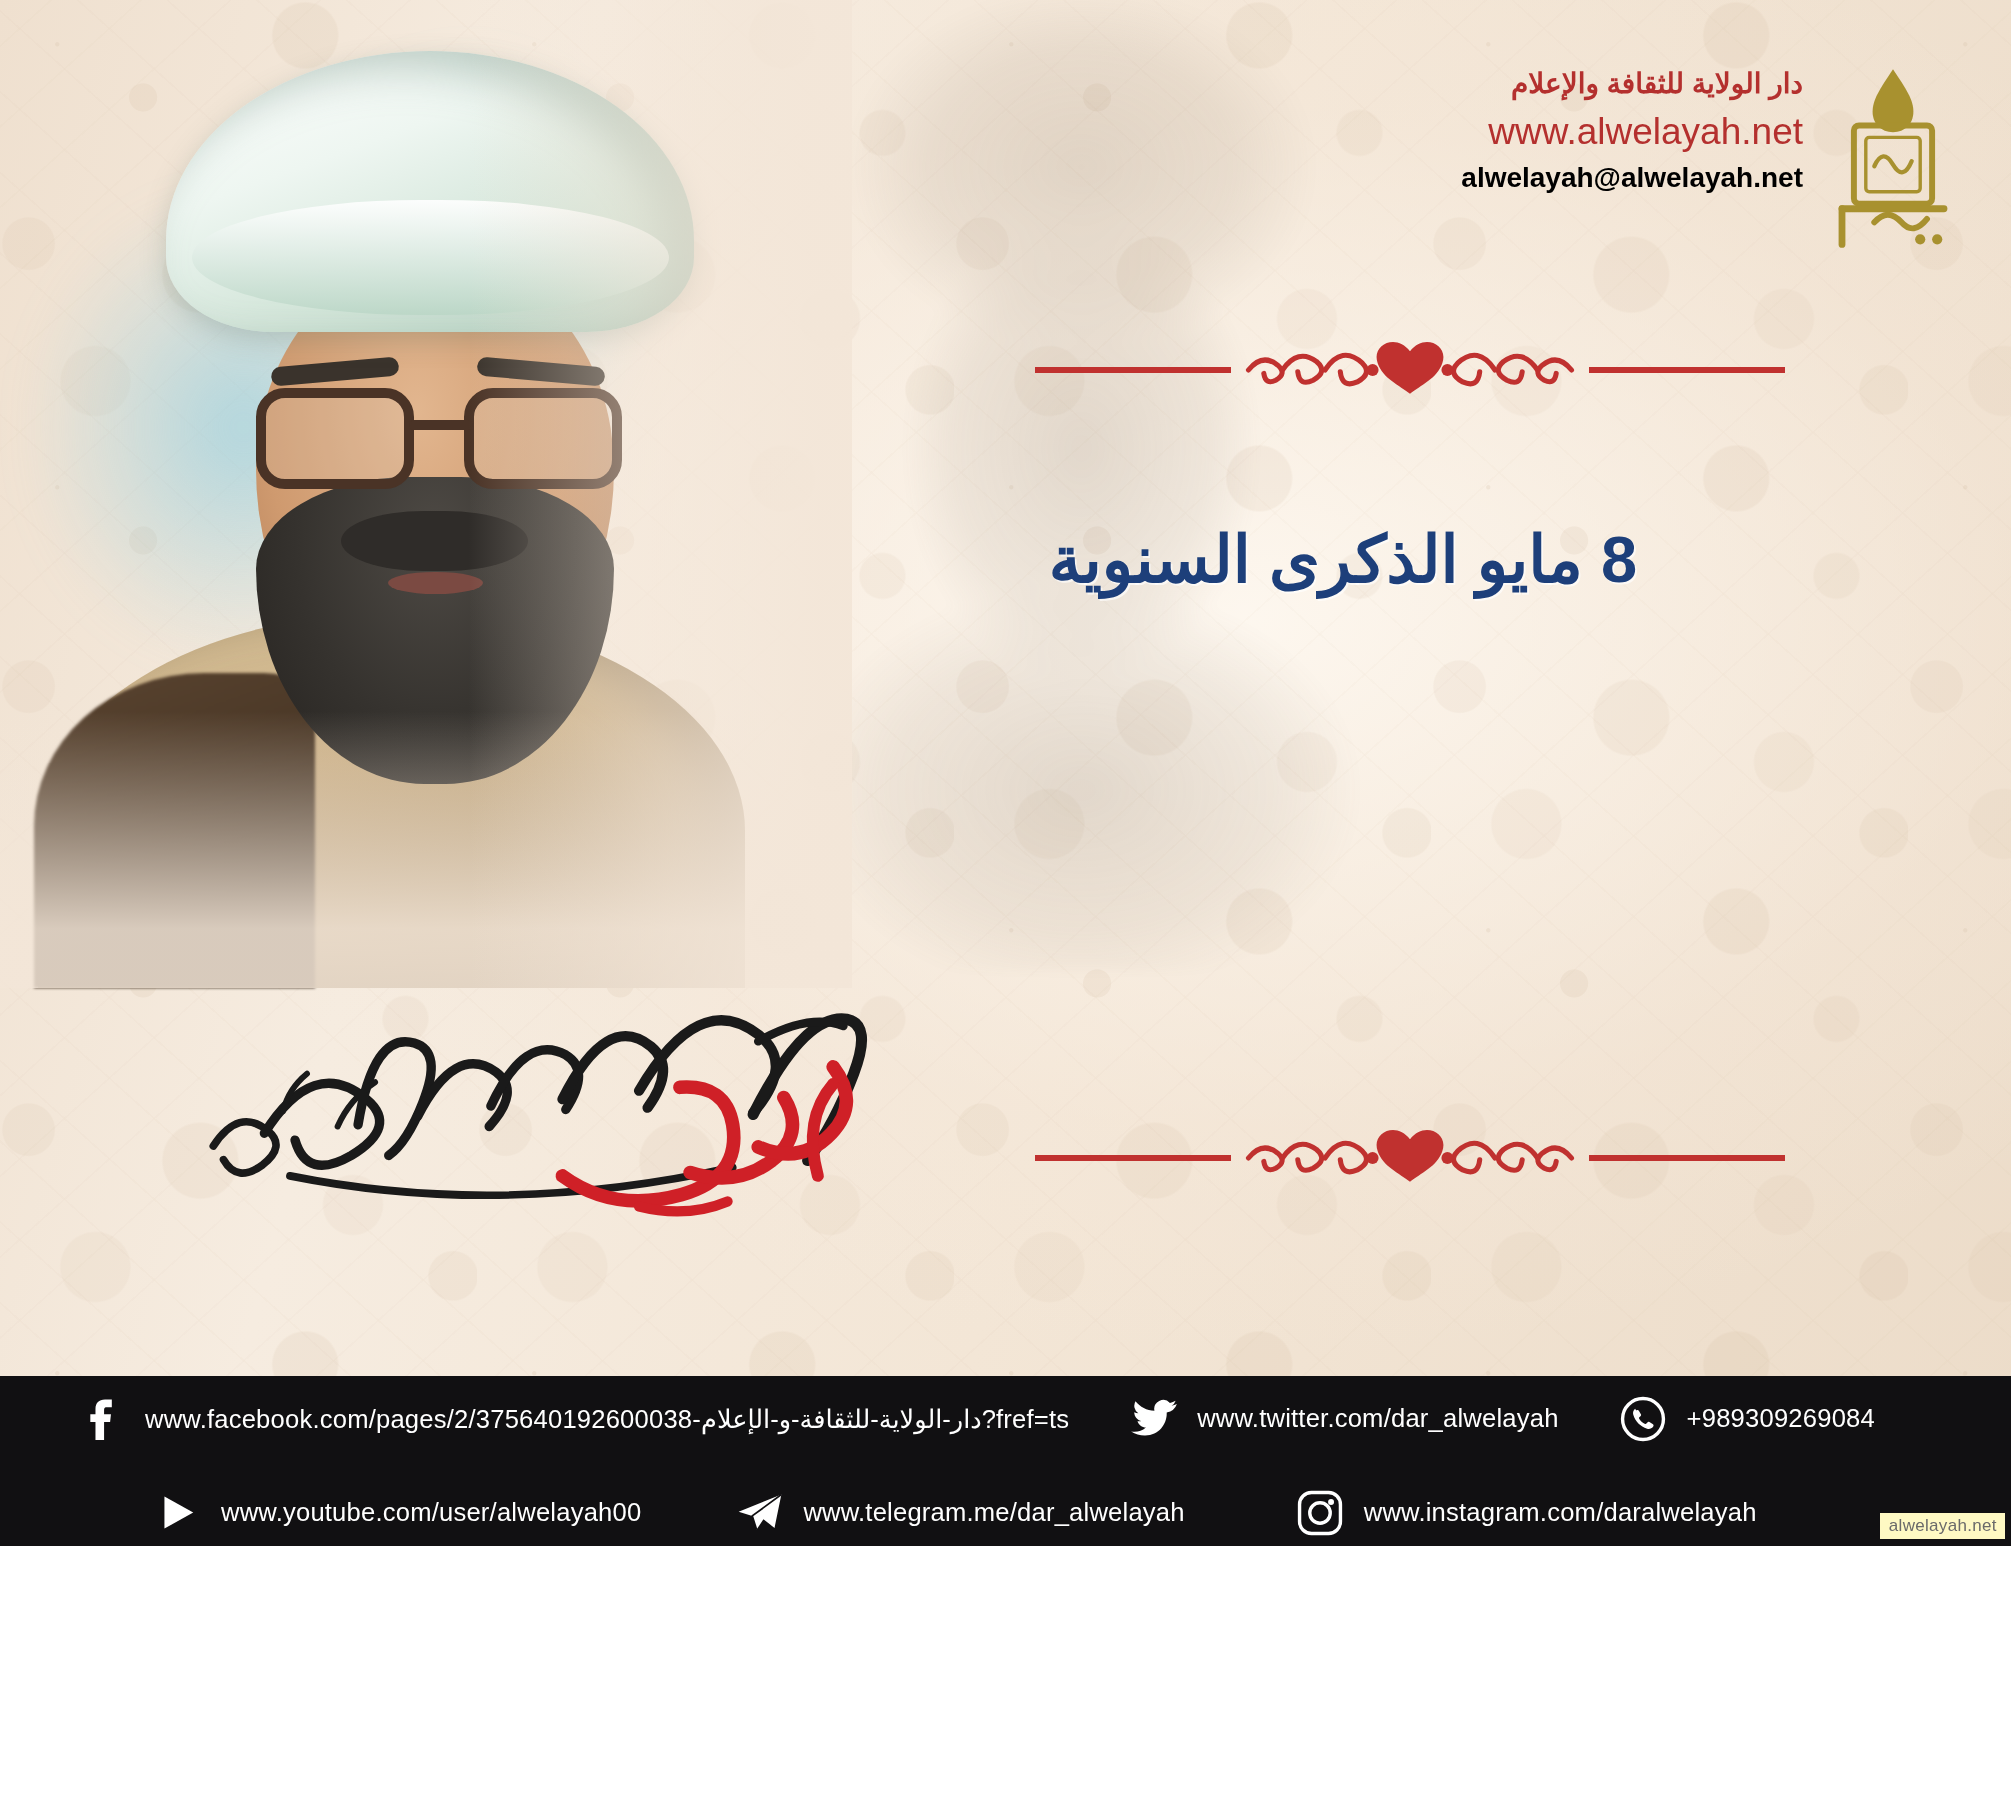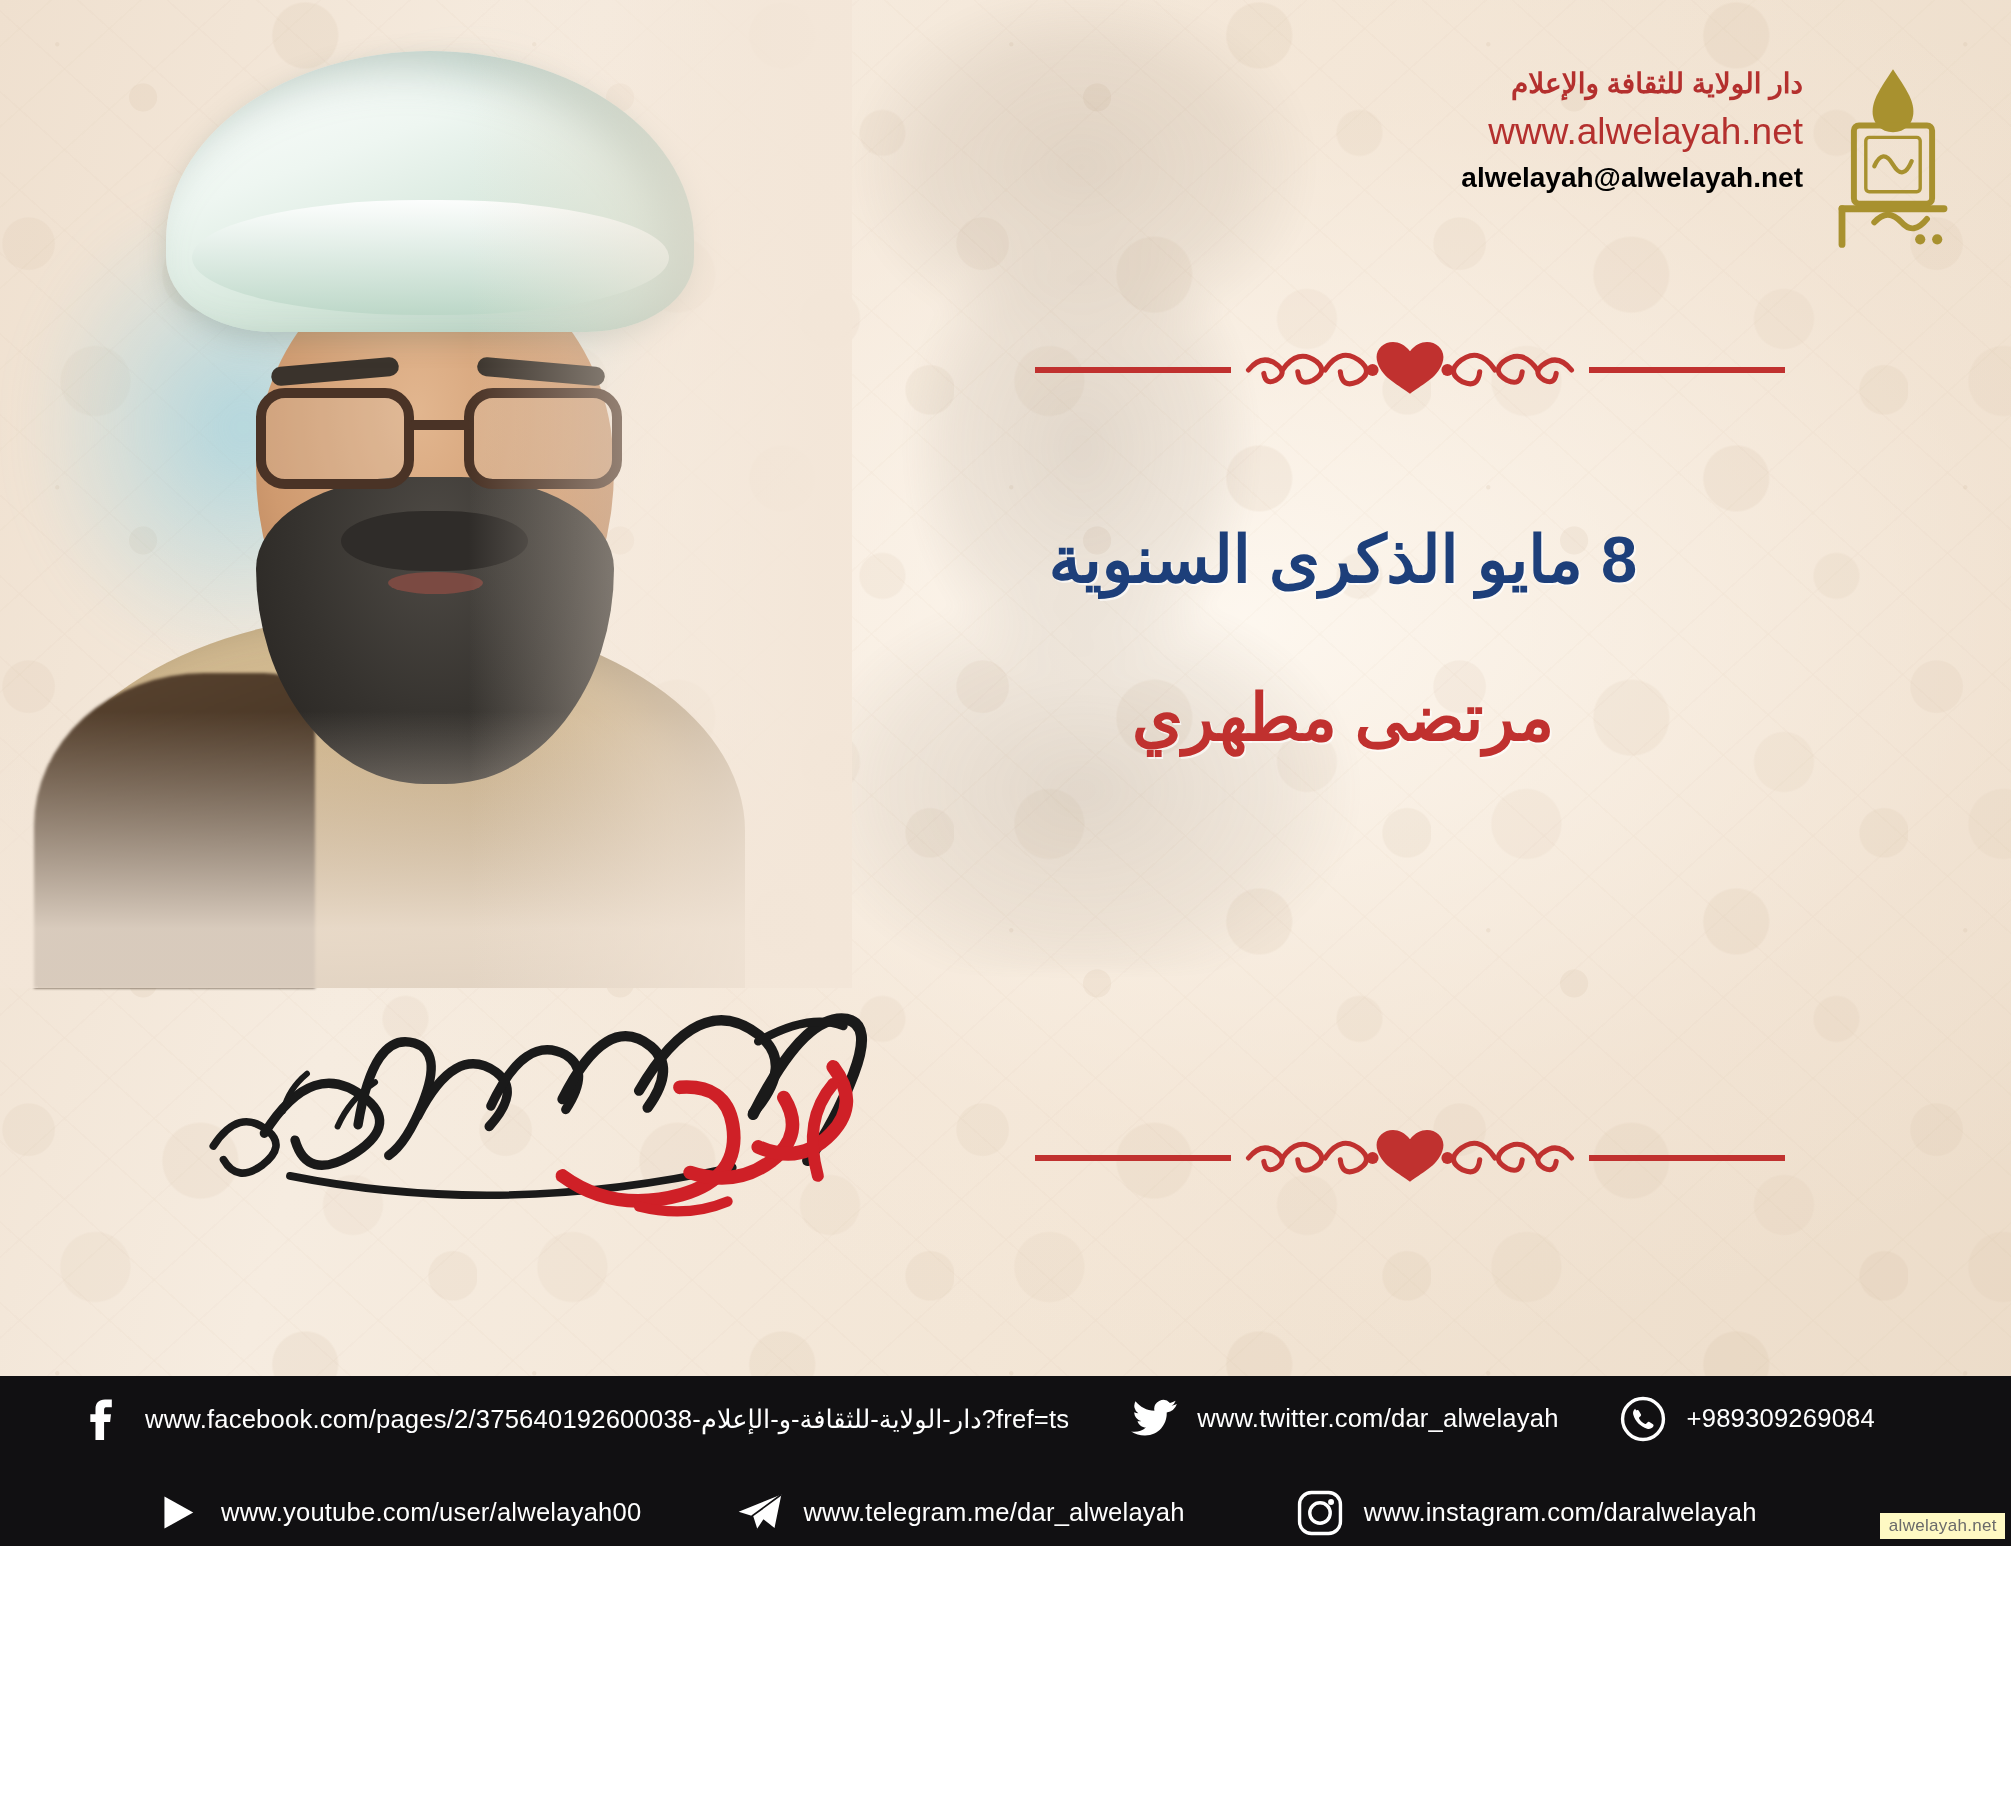--- a/index.html
+++ b/index.html
@@ -422,21 +422,20 @@
         <path d="M210 18 c16 -22 46 -8 38 14 c-6 18 -26 26 -38 36 c-12 -10 -32 -18 -38 -36 c-8 -22 22 -36 38 -14 Z" fill="#c0312f"></path>
         <circle cx="166" cy="40" r="7" fill="#c0312f"></circle>
         <circle cx="254" cy="40" r="7" fill="#c0312f"></circle>
       </svg>
     </div>
     <div class="orn-line"></div>
   </div>
 
   <div class="headline">
     <div class="l1">8 مايو الذكرى السنوية</div>
-    <div class="l3">مرتضى مطهري</div>
   </div>
 
   <div class="ornament bottom">
     <div class="orn-line"></div>
     <div class="orn-mid">
       <svg width="358" height="68" viewBox="0 0 420 80" fill="none" xmlns="http://www.w3.org/2000/svg">
         <g stroke="#c0312f" stroke-width="6" fill="none" stroke-linecap="round">
           <path d="M20 40 q16 -20 34 -6 q12 10 -2 18 q-12 6 -14 -8"></path>
           <path d="M60 40 q18 -26 40 -10 q14 12 -4 22 q-16 8 -18 -10"></path>
           <path d="M110 40 q20 -30 44 -8 q12 12 -6 22 q-18 8 -20 -12"></path>

